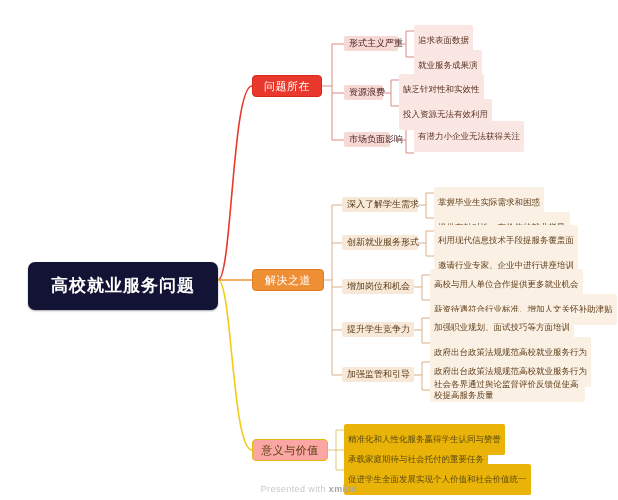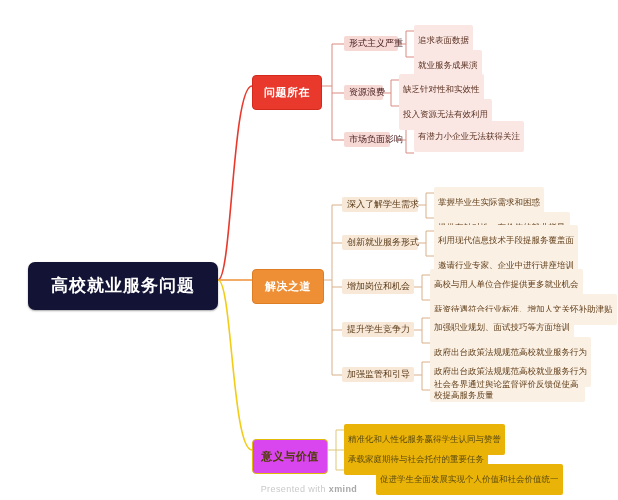--- a/index.html
+++ b/index.html
@@ -31,30 +31,30 @@
     font-weight:bold;
     display:flex;align-items:center;justify-content:center;
     letter-spacing:1px;
     box-shadow:0 1px 2px rgba(0,0,0,.35);
   }
 
   
   .topic{
     border-radius:4px;
     font-size:11px;
-    font-weight:bold;
+    font-weight:normal;
     color:#ffffff;
     display:flex;align-items:center;justify-content:center;
     padding:0 8px;
-    height:35px;
+    height:22px;
     letter-spacing:.5px;
   }
   .topic.red{background:#e8392c;border:1px solid #d42a1e;}
   .topic.orange{background:#ef8f35;border:1px solid #dd7d24;}
-  .topic.yellow{background:#d946ef;border:1px solid #e0bb08;color:#4a3d00;}
+  .topic.yellow{background:#fca5a5;border:1px solid #e0bb08;color:#4a3d00;}
 
   
   .sub{
     font-size:9px;
     height:15px;
     border-radius:2px;
     display:flex;align-items:center;
     padding:0 5px;
     color:#4a2020;
   }
@@ -190,20 +190,20 @@
   <div class="node leaf orange" style="left:430px;top:312px;">加强职业规划、面试技巧等方面培训</div>
   <div class="node leaf orange" style="left:430px;top:337px;">政府出台政策法规规范高校就业服务行为</div>
 
   <div class="node sub orange" style="left:342px;top:367px;width:72px;">加强监管和引导</div>
   <div class="node leaf orange" style="left:430px;top:356px;">政府出台政策法规规范高校就业服务行为</div>
   <div class="node leaf orange tall" style="left:430px;top:378px;width:155px;">社会各界通过舆论监督评价反馈促使高校提高服务质量</div>
 
   <div class="node topic yellow" style="left:252px;top:439px;width:76px;">意义与价值</div>
   <div class="node leaf yellow" style="left:344px;top:424px;">精准化和人性化服务赢得学生认同与赞誉</div>
   <div class="node leaf yellow" style="left:344px;top:444px;">承载家庭期待与社会托付的重要任务</div>
-  <div class="node leaf yellow" style="left:344px;top:464px;margin-left:32px;">促进学生全面发展实现个人价值和社会价值统一</div>
+  <div class="node leaf yellow" style="left:344px;top:464px;">促进学生全面发展实现个人价值和社会价值统一</div>
 
   <div class="footer">
     <span>Presented with</span>
     <b>xmind</b>
   </div>
 
 </div>
 
 </body></html>

